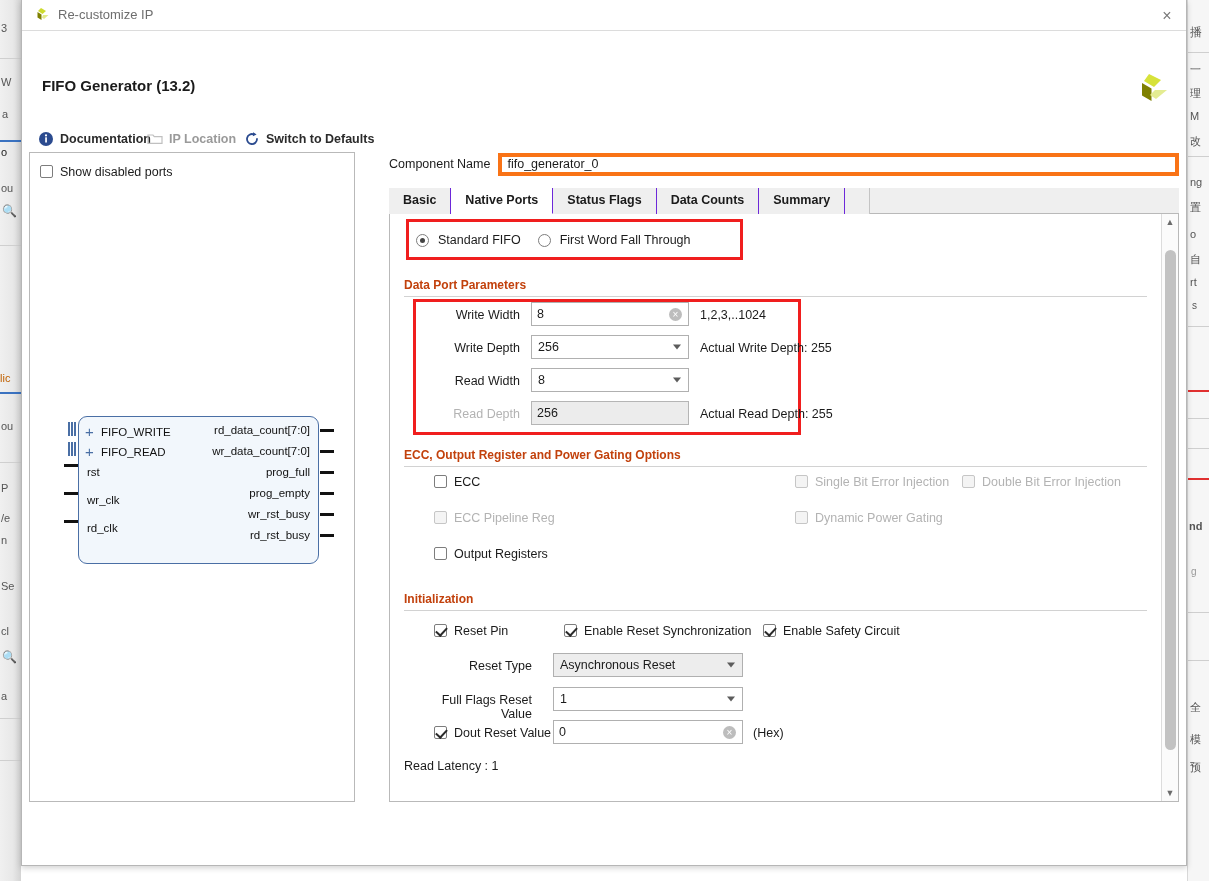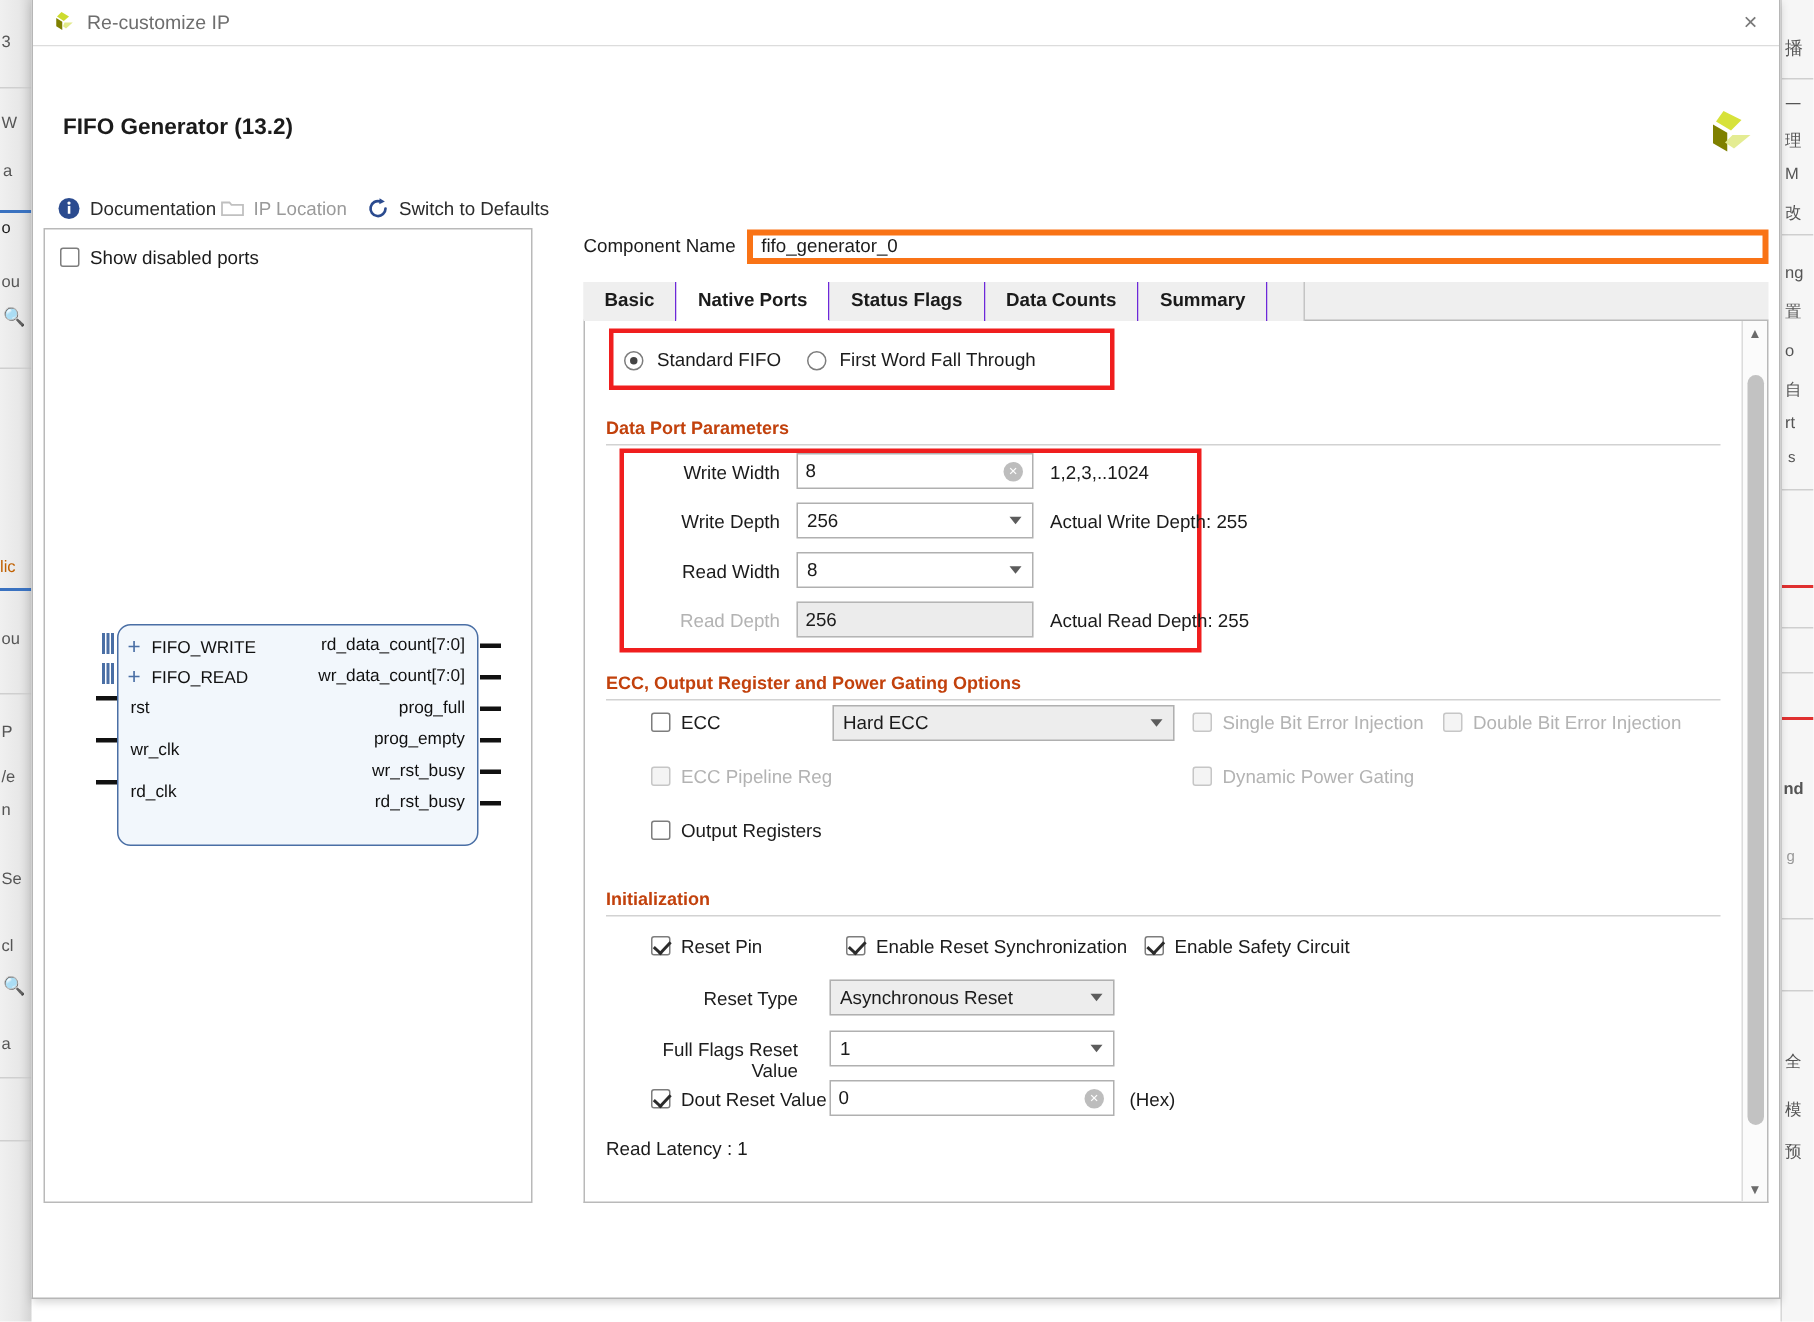--- a/index.html
+++ b/index.html
@@ -56,21 +56,21 @@
   }
 
   #header { position: relative; height: 102px; background: #fff; }
   #header .hdr-title {
     position: absolute; left: 20px; top: 54px;
     font-size: 15px; font-weight: bold; color: #1b1b1b;
     transform: translateY(-50%);
   }
   #header .hdr-logo { position: absolute; right: 16px; top: 39px; width: 38px; height: 38px; }
 
-  #linkbar { position: absolute; left: 0; top: 98px; height: 30px; width: 100%; }
+  #linkbar { position: absolute; left: 0; top: 98px; height: 30px; width: 100%; font-weight: bold; }
   .linkitem {
     position: absolute; top: 0; height: 20px; display: flex; align-items: center;
     gap: 6px; cursor: pointer; font-size: 12.5px; color: #2b2b2b;
   }
   .linkitem.disabled { color: #9a9a9a; cursor: default; }
   .lnk-ico { width: 16px; height: 16px; display: inline-block; position: relative; }
 
   
   #body { position: absolute; left: 0; top: 136px; width: 100%; height: 670px; }
 
@@ -430,24 +430,20 @@
 
           <div class="grp" style="top:234px">
             <div class="grp-title">ECC, Output Register and Power Gating Options</div>
             <div class="grp-rule"></div>
           </div>
 
           <div class="inline-cb" style="left:44px; top:261px">
             <span class="cb"></span>
             <span class="lbl">ECC</span>
           </div>
-          <div class="combo greyed" style="left:165px; top:256px; width:228px;">
-            <span>Hard ECC</span>
-            <span class="caret"></span>
-          </div>
           <div class="inline-cb" style="left:405px; top:261px">
             <span class="cb dis"></span>
             <span class="lbl dis">Single Bit Error Injection</span>
           </div>
           <div class="inline-cb" style="left:572px; top:261px">
             <span class="cb dis"></span>
             <span class="lbl dis">Double Bit Error Injection</span>
           </div>
 
           <div class="inline-cb" style="left:44px; top:297px">

